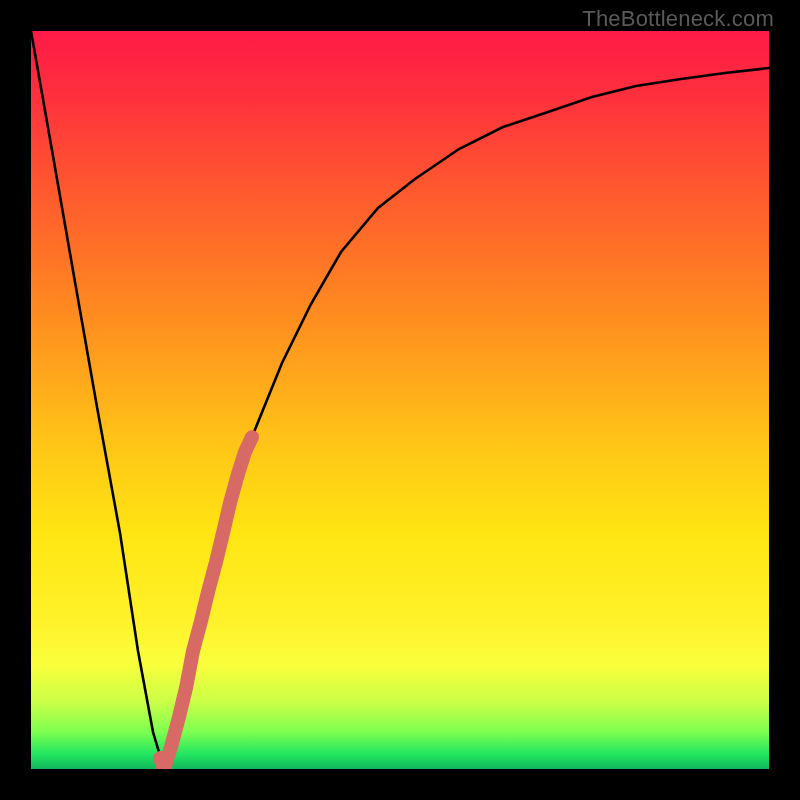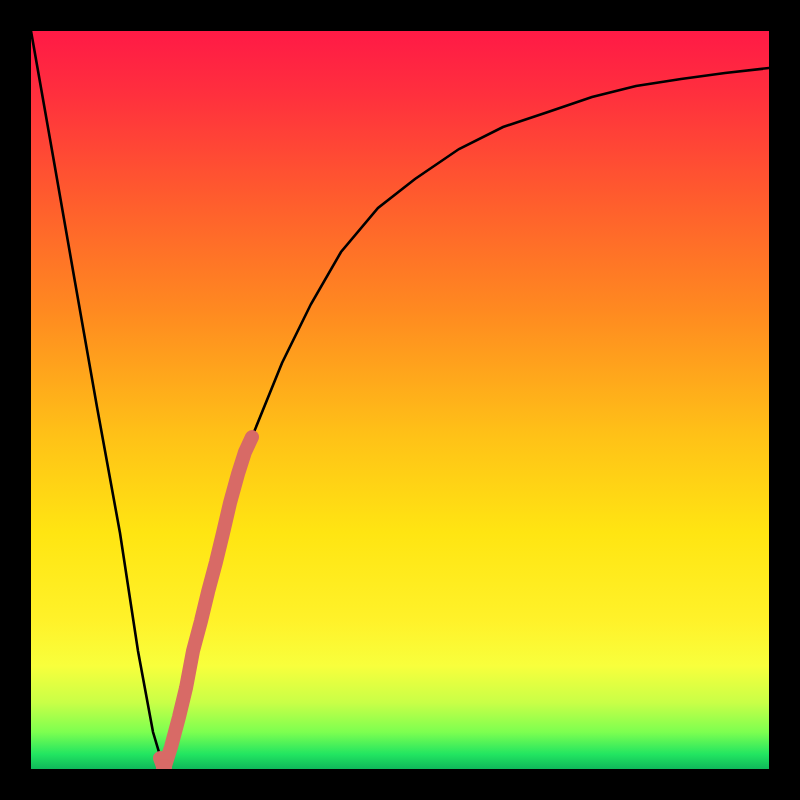--- a/index.html
+++ b/index.html
@@ -99,13 +99,14 @@
                L 185 531
                L 192 502
                L 199 472
                L 207 443
                L 214 421
                L 221 406"></path>
       <circle cx="133" cy="736" r="8" fill="#d86a66"></circle>
     </svg>
   </div>
 
+  <div class="watermark">TheBottleneck.com</div>
 </div>
 
 </body></html>

